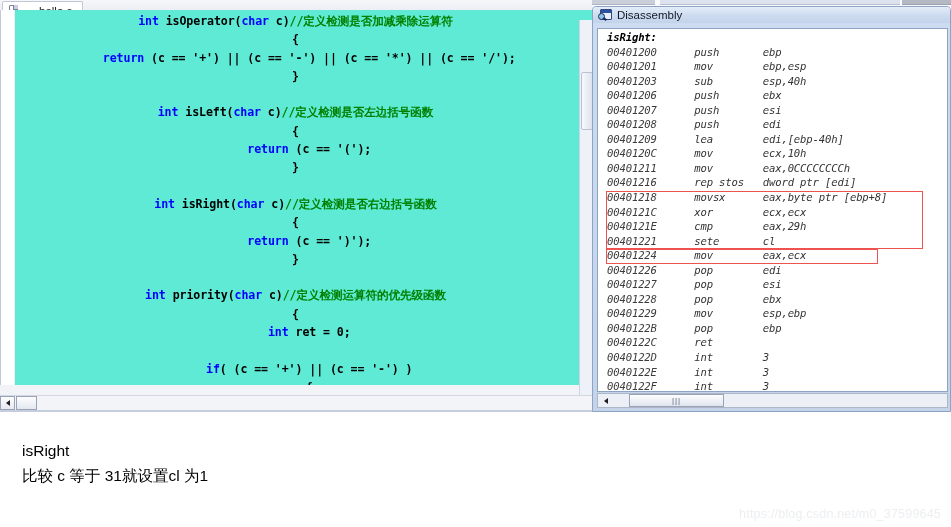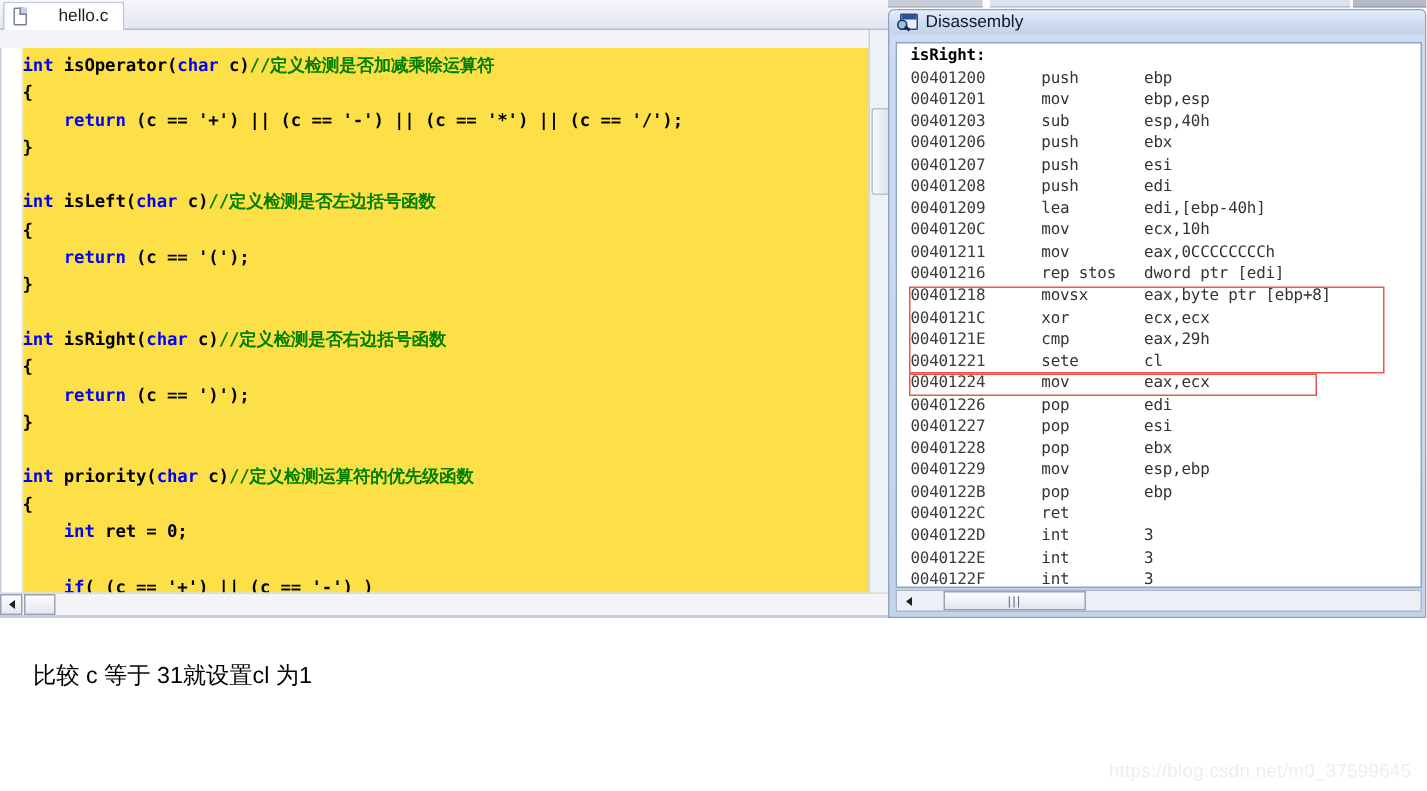--- a/index.html
+++ b/index.html
@@ -38,23 +38,24 @@
     background:#fdfdfd; border:1px solid #7a8296;
     border-radius:1px 3px 1px 1px; display:block;
   }
   .tab-file-icon i:after{
     content:""; position:absolute; right:-1px; top:-1px;
     width:4px;height:4px;background:#c8cfe0;border-left:1px solid #7a8296;
     border-bottom:1px solid #7a8296;
   }
 
   #editor-body {
-    position: absolute; left: 0; top: 32px; width: 594px; height: 375px;
-    background: #fde047;
+    position: absolute; left: 0; top: 10px; width: 594px; height: 375px;
+    background: #5eead4;
     border-left: 1px solid #c3c9d8;
+    text-align: center;
   }
   #gutter {
     position:absolute; left:0; top:0; width:14px; height:100%;
     background:#ffffff; border-right:1px solid #eceef2;
   }
   #code {
     position: absolute; left: 14px; top: 2px; right: 18px; bottom: 0;
     font-family: "DejaVu Sans Mono", "Liberation Mono", monospace;
     font-size: 11.6px;
     line-height: 18.3px;
@@ -131,20 +132,21 @@
     overflow:hidden;
   }
   #disasm-text {
     position:absolute; left:9px; top:1px; right:0; top:1px;
     font-family: "DejaVu Sans Mono", "Liberation Mono", monospace;
     font-size: 10.6px;
     line-height: 14.55px;
     color: #333333;
     white-space: pre;
     letter-spacing: -0.15px;
+    font-style: italic;
   }
   .dl { height: 14.55px; }
   .dlabel { color:#000000; font-weight:bold; }
   .daddr { color:#3c3c3c; }
 
   .redbox { position: absolute; border: 1.4px solid #ef5350; pointer-events:none; }
 
   #disasm-hscroll {
     position: absolute; left: 4px; top: 386px; width: 351px; height: 15px;
     background: #eceff5; border: 1px solid #aeb7c8; display:flex; align-items:center;
@@ -234,18 +236,19 @@
       <div class="ds-btn">
           <span class="hs-arrow"></span>
         </div>
       <div id="disasm-hthumb">
         <span>|||</span>
       </div>
     </div>
   </div>
 
   <div id="notes">
+    <div>isRight</div>
     <div>比较 c 等于 31就设置cl 为1</div>
   </div>
 
   <div id="watermark">https://blog.csdn.net/m0_37599645</div>
 
 </div>
 
 </body></html>

